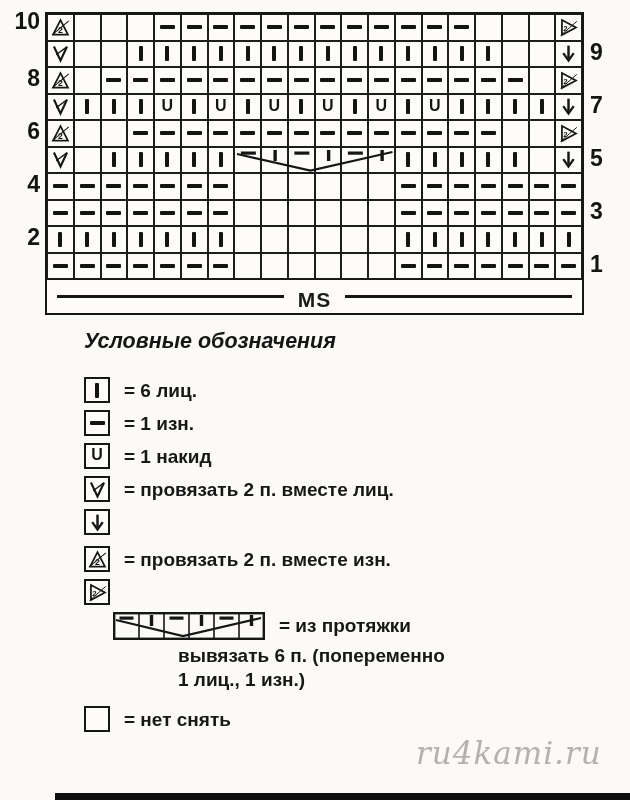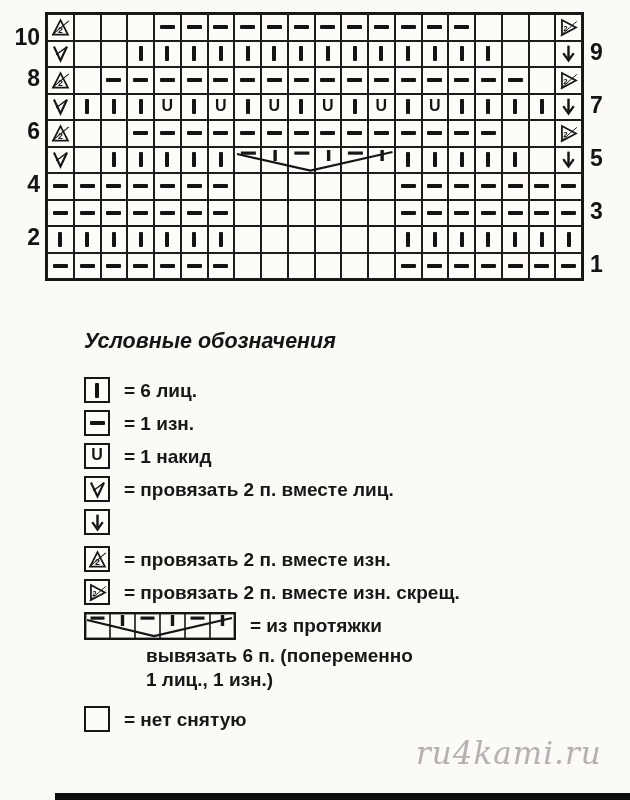--- a/index.html
+++ b/index.html
@@ -42,22 +42,22 @@
   .legend-title{ font-weight:700; font-style:italic; font-size:21.5px; margin:0 0 23px 0; color:#151515;}
   .legend-item{ display:flex; align-items:flex-start; margin-bottom:7px; }
   .sym-box{
     width:26px; height:26px; box-sizing:border-box; border:2.2px solid #161616;
     display:flex; align-items:center; justify-content:center; flex-shrink:0; background:#fdfcf9;
   }
   .legend-text{ font-weight:700; font-size:19px; line-height:24px; padding-left:14px; padding-top:2px; color:#171717;}
   .legend-text .tline{ white-space:nowrap; }
   .legend-item.three{ margin-bottom:11px; }
   .legend-item-L{ margin-bottom:8px; }
-  .legend-item-L .lrow{ display:flex; align-items:flex-start; }
-  .legend-item-L .cont{ margin-left:62px; font-weight:700; font-size:19px; line-height:24px; color:#171717;}
+  .legend-item-L .lrow{ display:flex; align-items:flex-start;margin-left:29px; }
+  .legend-item-L .cont{ margin-left:94px; font-weight:700; font-size:19px; line-height:24px; color:#171717;}
   .legend-item.last{ margin-top:14px; }
   
   .watermark{
     position:absolute; left:416px; top:735px;
     font-family:"DejaVu Serif", serif; font-style:italic;
     font-size:31px; color:#b5b0b2; letter-spacing:1px;
   }
   .bottom-bar{
     position:absolute; left:55px; bottom:0; width:575px; height:7px; background:#0e0e0e;
   }
@@ -654,33 +654,38 @@
             <span class="sym-p" style="display: flex; align-items: center; justify-content: center;"></span>
           </div>
           <div class="cell">
             <span class="sym-p" style="display: flex; align-items: center; justify-content: center;"></span>
           </div>
           <div class="cell">
             <span class="sym-p" style="display: flex; align-items: center; justify-content: center;"></span>
           </div>
         </div>
       </div>
+    <div class="ms-band">
+      <div class="ms-line"></div>
+      <span class="ms-label">MS</span>
+      <div class="ms-line"></div>
+    </div>
   <div class="loop-overlay" style="left: 188.25px; top: 132.5px;"><svg width="160.5" height="26.5" viewBox="0 0 160.5 26.5">
           <path d="M2 7 L75.435 23.5 L157.5 5" fill="none" stroke="#161616" stroke-width="2.2"></path>
           <rect x="5.875" y="4.5" width="15" height="3.2" fill="#161616"></rect>
           <rect x="38.425" y="3" width="3.4" height="11" fill="#161616"></rect>
           <rect x="59.375" y="4.5" width="15" height="3.2" fill="#161616"></rect>
           <rect x="91.925" y="3" width="3.4" height="11" fill="#161616"></rect>
           <rect x="112.875" y="4.5" width="15" height="3.2" fill="#161616"></rect>
           <rect x="145.425" y="3" width="3.4" height="11" fill="#161616"></rect>
         </svg></div>
     </div>
 
   <div id="rownums-left">
-      <div class="rownum left" style="left: 4px; top: 24px;">10</div>
+      <div class="rownum left" style="left: 4px; top: 8px;">10</div>
       <div class="rownum left" style="left: 4px; top: 65px;">8</div>
       <div class="rownum left" style="left: 4px; top: 118px;">6</div>
       <div class="rownum left" style="left: 4px; top: 171px;">4</div>
       <div class="rownum left" style="left: 4px; top: 224px;">2</div>
     </div>
   <div id="rownums-right">
       <div class="rownum right" style="left: 590px; top: 38.5px;">9</div>
       <div class="rownum right" style="left: 590px; top: 91.5px;">7</div>
       <div class="rownum right" style="left: 590px; top: 144.5px;">5</div>
       <div class="rownum right" style="left: 590px; top: 197.5px;">3</div>
@@ -754,23 +759,20 @@
         <div class="legend-item">
           <div class="sym-box">
             <span style="display: flex; align-items: center; justify-content: center;">
               <svg viewBox="0 0 24 24" width="21" height="21">
                 <path d="M4.5 3.5 L20.5 12 L4.5 20.5 Z" fill="none" stroke="#161616" stroke-width="2"></path>
                 <text x="8.5" y="16" font-size="9" font-weight="bold" text-anchor="middle" fill="#161616">2</text>
                 <path d="M3 21 L21.5 5" stroke="#161616" stroke-width="1.1"></path>
               </svg>
             </span>
           </div>
-          <div class="legend-text">
-            <div class="tline">= провязать 2 п. вместе изн. скрещ.</div>
-          </div>
         </div>
         <div class="legend-item-L">
           <div class="lrow">
             <span><svg width="152" height="28" viewBox="0 0 152 28">
                 <rect x="1.2" y="1.2" width="149.6" height="25.6" fill="none" stroke="#161616" stroke-width="2.4"></rect>
                 <rect x="6.5" y="4.5" width="14" height="3.2" fill="#161616"></rect>
                 <rect x="36.8" y="3" width="3.4" height="11" fill="#161616"></rect>
                 <path d="M26 1 L26 27" stroke="#161616" stroke-width="1.6"></path>
                 <rect x="56.5" y="4.5" width="14" height="3.2" fill="#161616"></rect>
                 <path d="M51 1 L51 27" stroke="#161616" stroke-width="1.6"></path>
@@ -785,21 +787,21 @@
             <div class="legend-text">= из протяжки</div>
           </div>
           <div class="cont">
             <div class="tline">вывязать 6 п. (попеременно</div>
             <div class="tline">1 лиц., 1 изн.)</div>
           </div>
         </div>
         <div class="legend-item last">
           <div class="sym-box"></div>
           <div class="legend-text">
-            <div class="tline">= нет снятую</div>
+            <div class="tline">= нет снять</div>
           </div>
         </div>
       </div>
   </div>
 
   <div class="watermark">ru4kami.ru</div>
   <div class="bottom-bar"></div>
 </div>
 
 </body></html>

